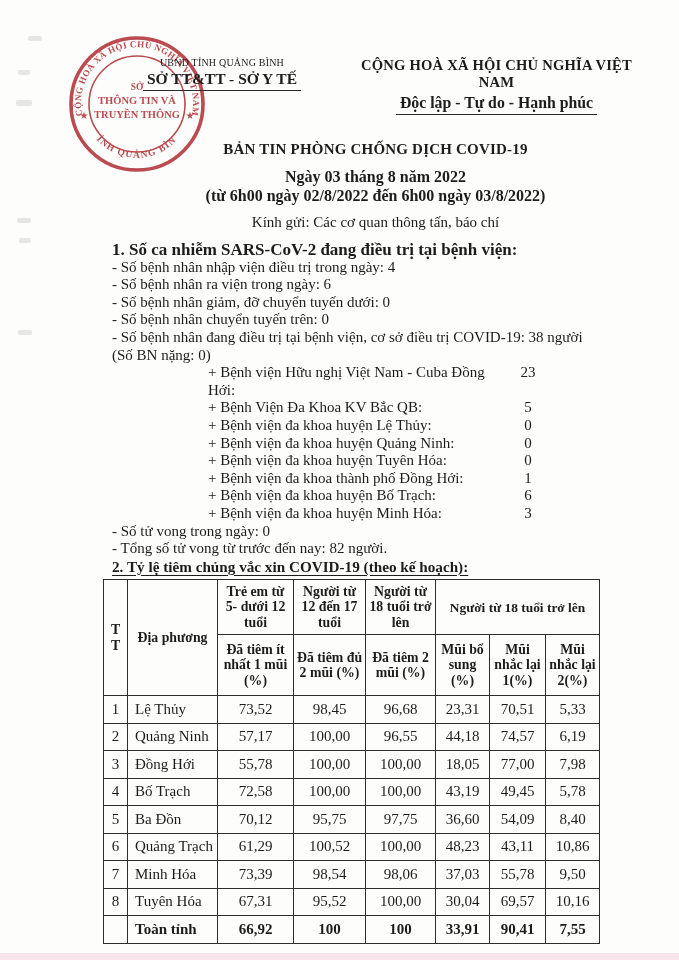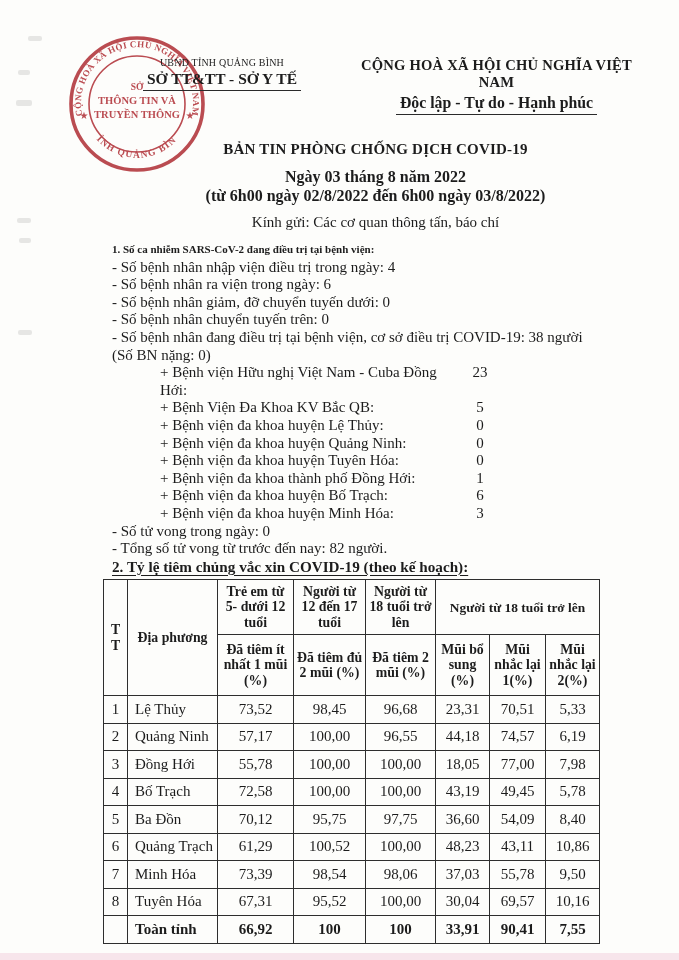--- a/index.html
+++ b/index.html
@@ -22,23 +22,23 @@
   .h2r { font-size:15.8px; font-weight:bold; margin-top:3px; }
   .uline { display:inline-block; border-bottom:1.5px solid #2a2a2a; padding:0 4px 2px 4px; }
 
   .content { margin:0 40px 0 112px; position:relative; z-index:2; }
   .title      { text-align:center; font-weight:bold; font-size:15px; margin-top:26px; letter-spacing:.2px; }
   .subtitle1  { text-align:center; font-weight:bold; font-size:16px;  margin-top:10px; }
   .subtitle2  { text-align:center; font-weight:bold; font-size:16px;  margin-top:1px; }
   .salutation { text-align:center; font-size:15px; margin-top:9px; }
 
   .sec1 { margin-top:10px; font-size:15px; line-height:17.6px; }
-  .sec1-heading { font-weight:bold; font-size:11px; }
+  .sec1-heading { font-weight:bold; font-size:17px; }
   .hosp-row  { display:flex; padding-left:48px; }
-  .hosp-name { width:302px; }
+  .hosp-name { width:302px;margin-left:48px; }
   .hosp-val  { width:36px; text-align:center; }
 
   .sec2-heading { font-weight:bold; font-size:15.2px; text-decoration:underline; text-underline-offset:2.5px; }
 
   table.vax { border-collapse:collapse; table-layout:fixed; width:496px;
               margin-left:-9px; margin-top:4px; border:1.5px solid #232323; }
   .vax th, .vax td { border:1px solid #2e2e2e; }
   .vax th { font-size:13.8px; font-weight:bold; vertical-align:middle;
             padding:1px 2px; line-height:1.13;font-family:Liberation Serif, serif; }
   .vax tr.tier1 { height:55px; }

